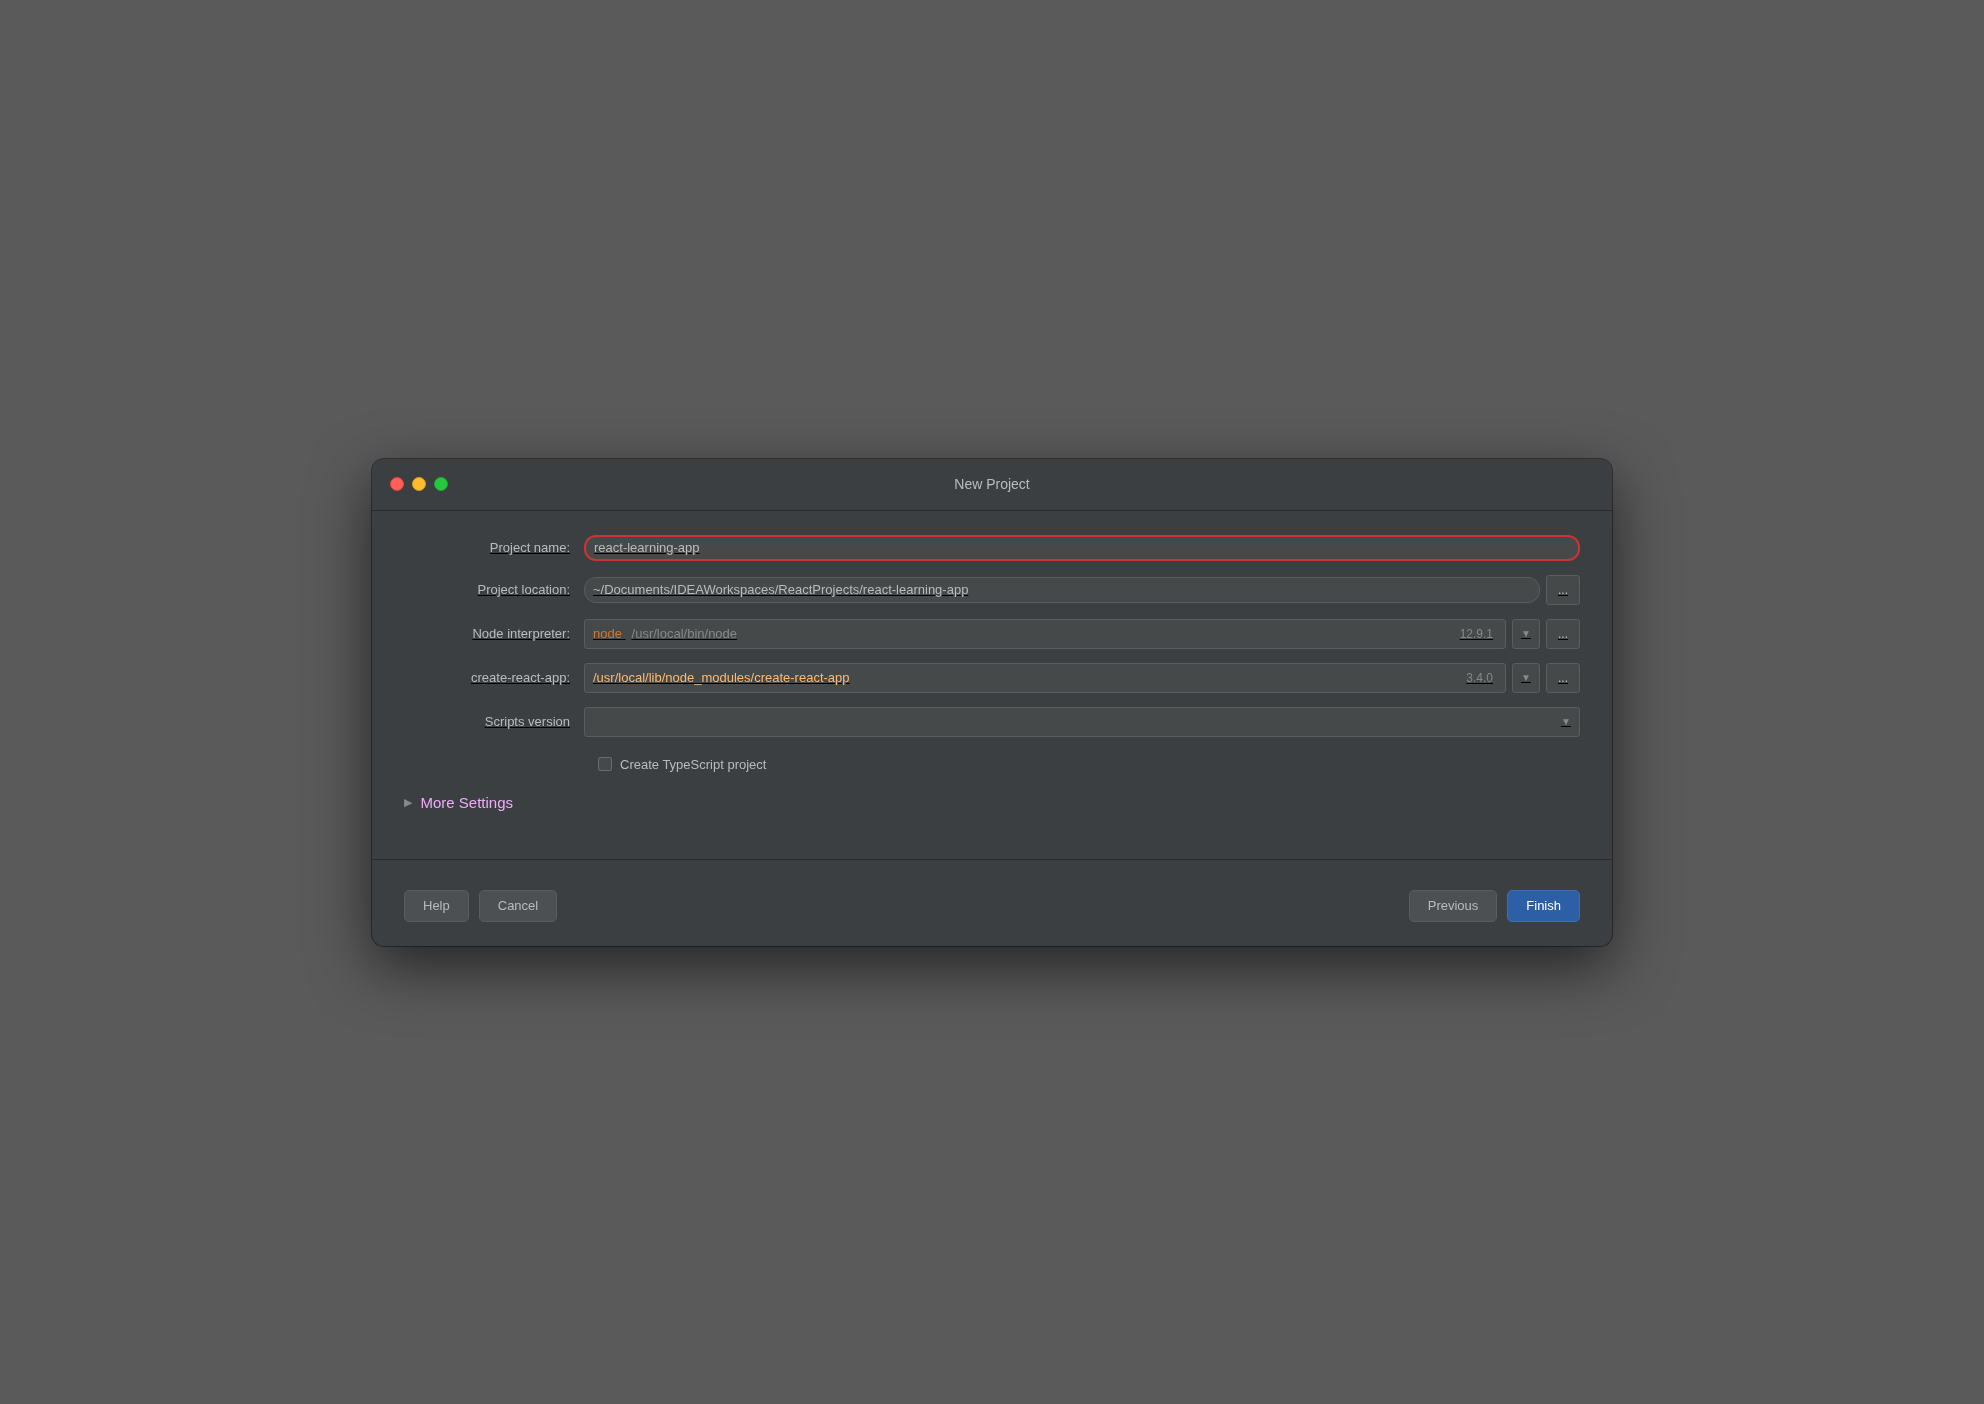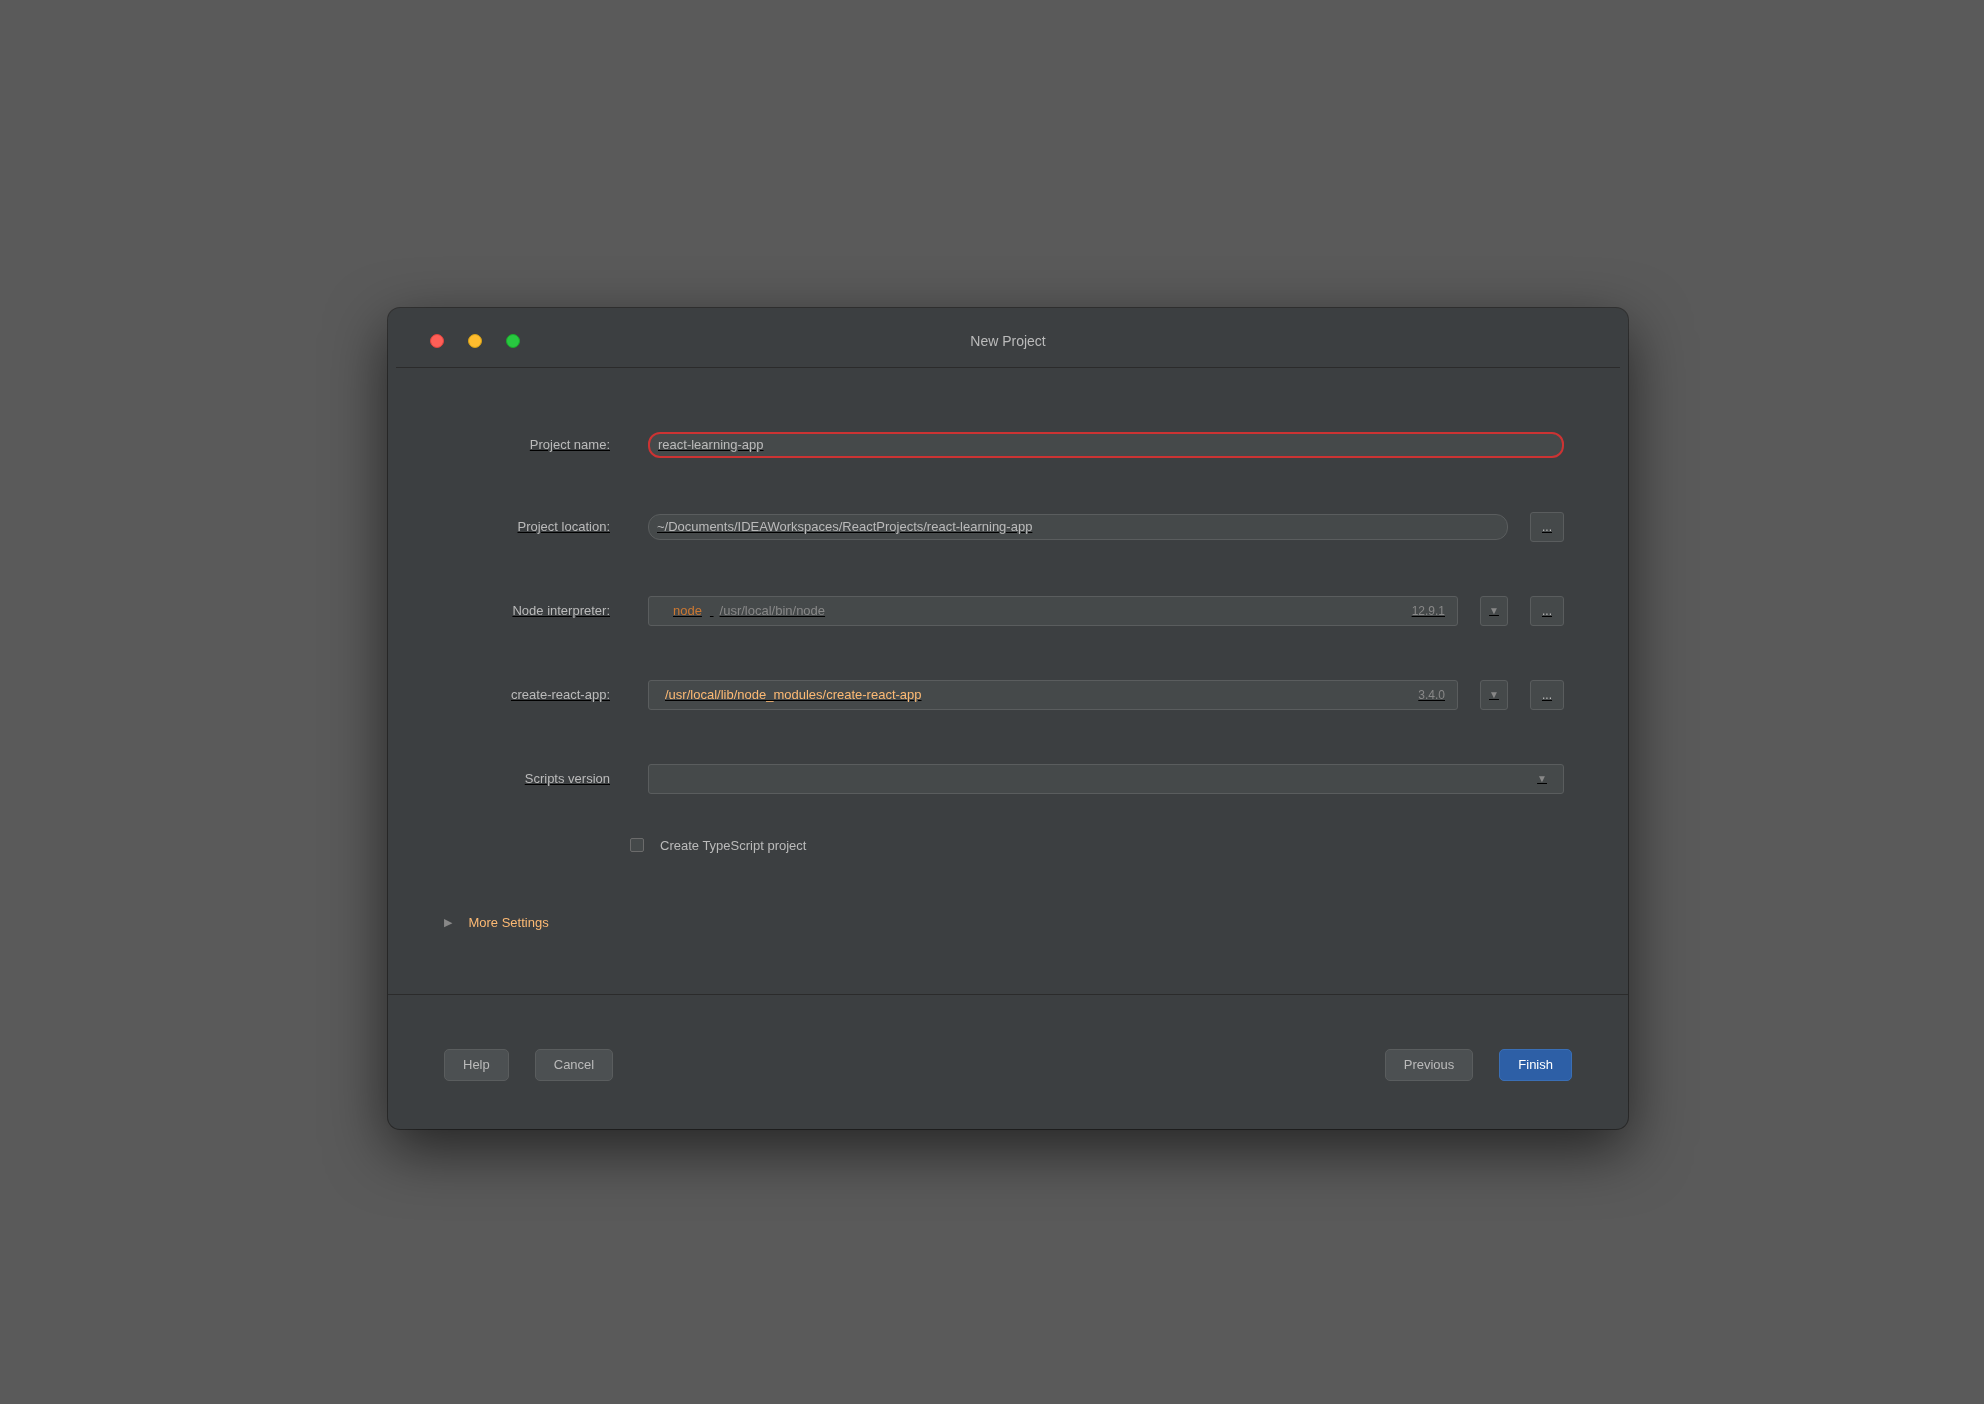--- a/index.html
+++ b/index.html
@@ -1,16 +1,16 @@
 <!DOCTYPE html>
 <html><head>
   <meta charset="utf-8">
   <style>
     * {
-      margin: 8px;
+      margin: 0;
       padding: 0;
       box-sizing: border-box;
     }
 
     body {
       width: 1984px;
       height: 1404px;
       background: #5a5a5a;
       display: flex;
       align-items: center;
@@ -231,22 +231,22 @@
       margin-bottom: 16px;
     }
 
     .triangle-icon {
       color: #888888;
       font-size: 11px;
       margin-right: 8px;
     }
 
     .more-settings-label {
-      font-size: 13px;
-      color: #fdba74;
+      font-size: 15px;
+      color: #f0abfc;
     }
 
     .bottom-bar {
       display: flex;
       align-items: center;
       justify-content: space-between;
       padding: 14px 32px 24px 32px;
       flex-shrink: 0;
     }
 

